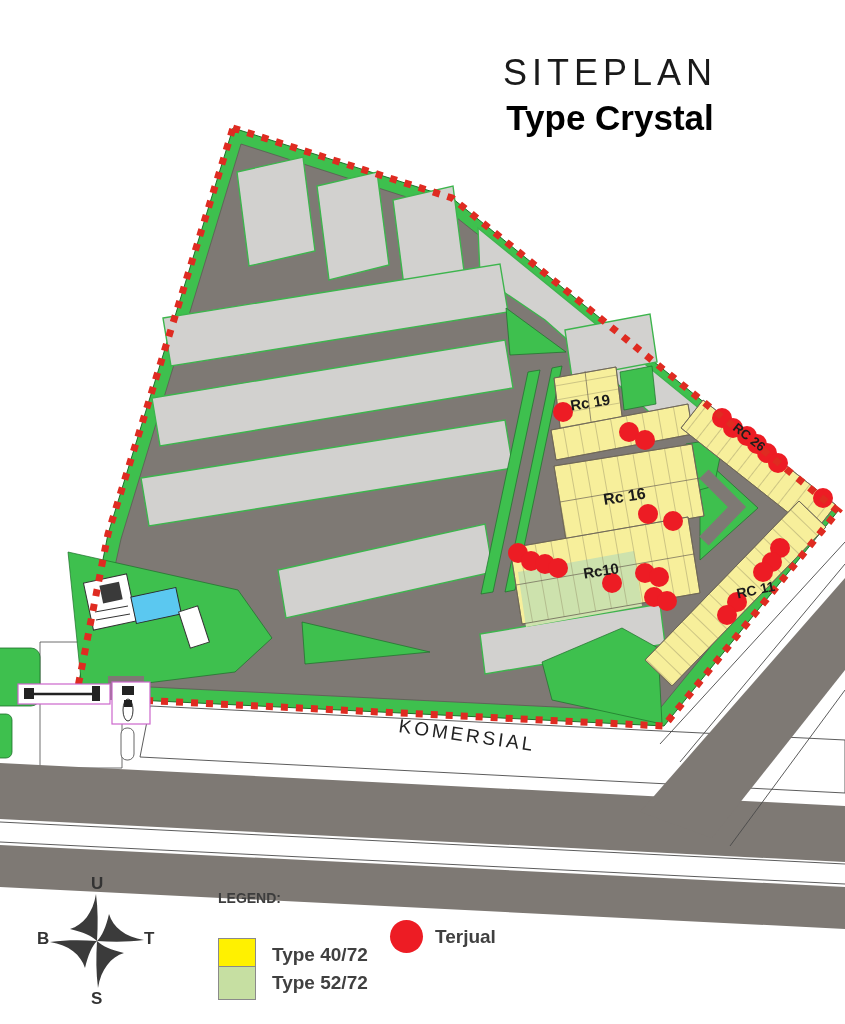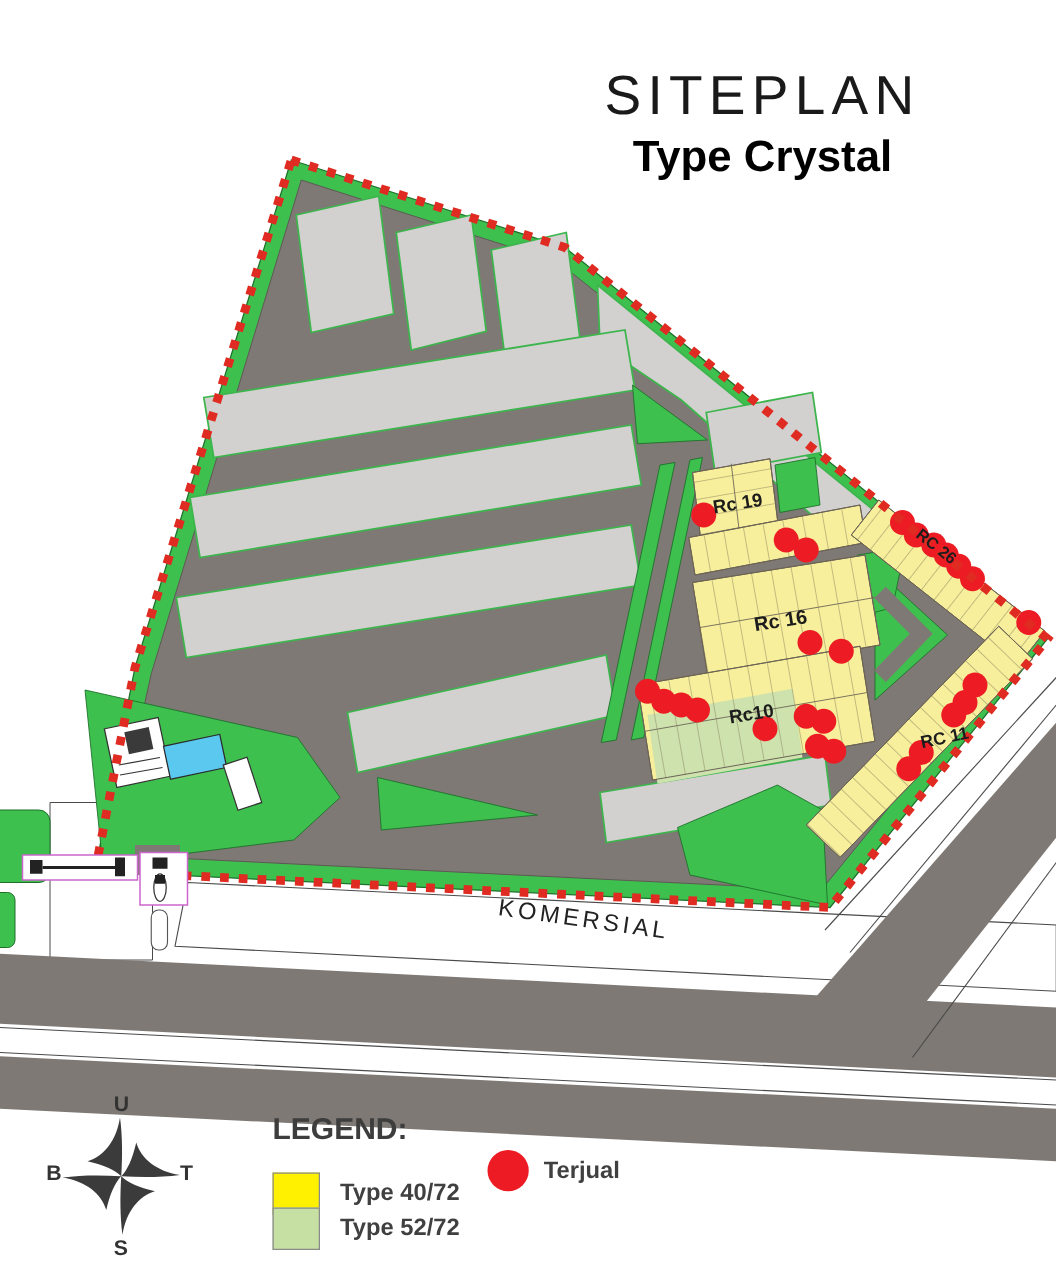--- a/index.html
+++ b/index.html
@@ -1,23 +1,23 @@
 <!DOCTYPE html>
 <html><head>
 <meta charset="utf-8">
 <style>
   html,body{margin:0;padding:0;background:#fff;}
   .stage{position:relative;width:845px;height:1024px;background:#fff;overflow:hidden;
          font-family:"Liberation Sans",sans-serif;}
   svg{position:absolute;left:0;top:0;}
   .title-block{position:absolute;left:420px;top:52px;width:380px;text-align:center;color:#111;}
-  .title-line1{font-size:44px;font-weight:400;letter-spacing:5px;color:#1a1a1a;}
+  .title-line1{font-size:36px;font-weight:400;letter-spacing:5px;color:#1a1a1a;}
   .title-line2{font-size:35px;font-weight:700;margin-top:4px;color:#000;}
   .legend{position:absolute;left:218px;top:890px;width:320px;color:#3d3d3d;}
-  .legend-heading{font-size:24px;font-weight:700;}
+  .legend-heading{font-size:14px;font-weight:700;}
   .legend-row{position:absolute;display:flex;align-items:center;}
   .lr1{left:0;top:48px;} .lr2{left:0;top:76px;text-align:center;} .lr3{left:172px;top:30px;}
   .swatch{width:36px;height:32px;border:1px solid #8a8a8a;margin-right:16px;}
   .swatch-yellow{background:#FFF100;}
   .swatch-green{background:#C6DFA2;}
   .dot-swatch{width:33px;height:33px;border-radius:50%;background:#ED1C24;margin-right:12px;}
   .legend-label{font-size:19px;font-weight:700;color:#404040;}
   .map-label{font-weight:700;fill:#1c1c1c;}
   .compass-letter{font-size:17px;font-weight:700;fill:#333;}
   .komersial{font-size:19px;letter-spacing:3px;fill:#222;}

